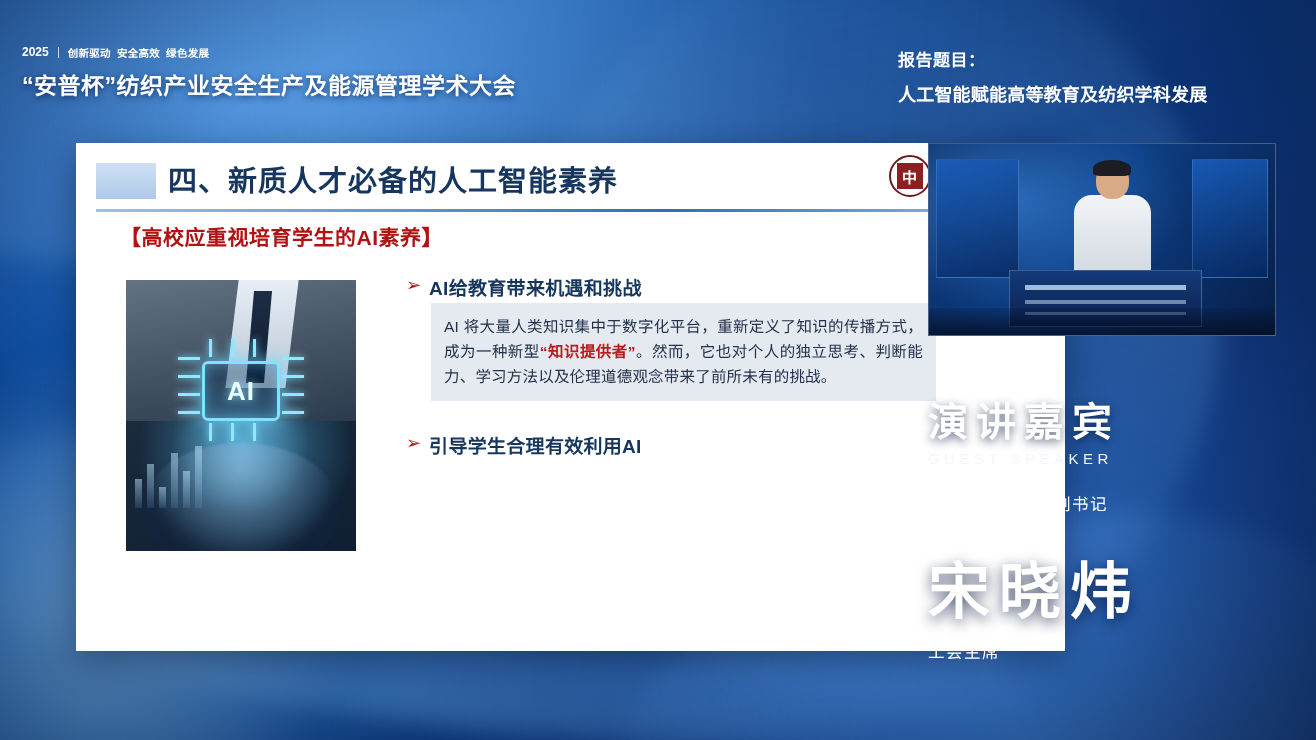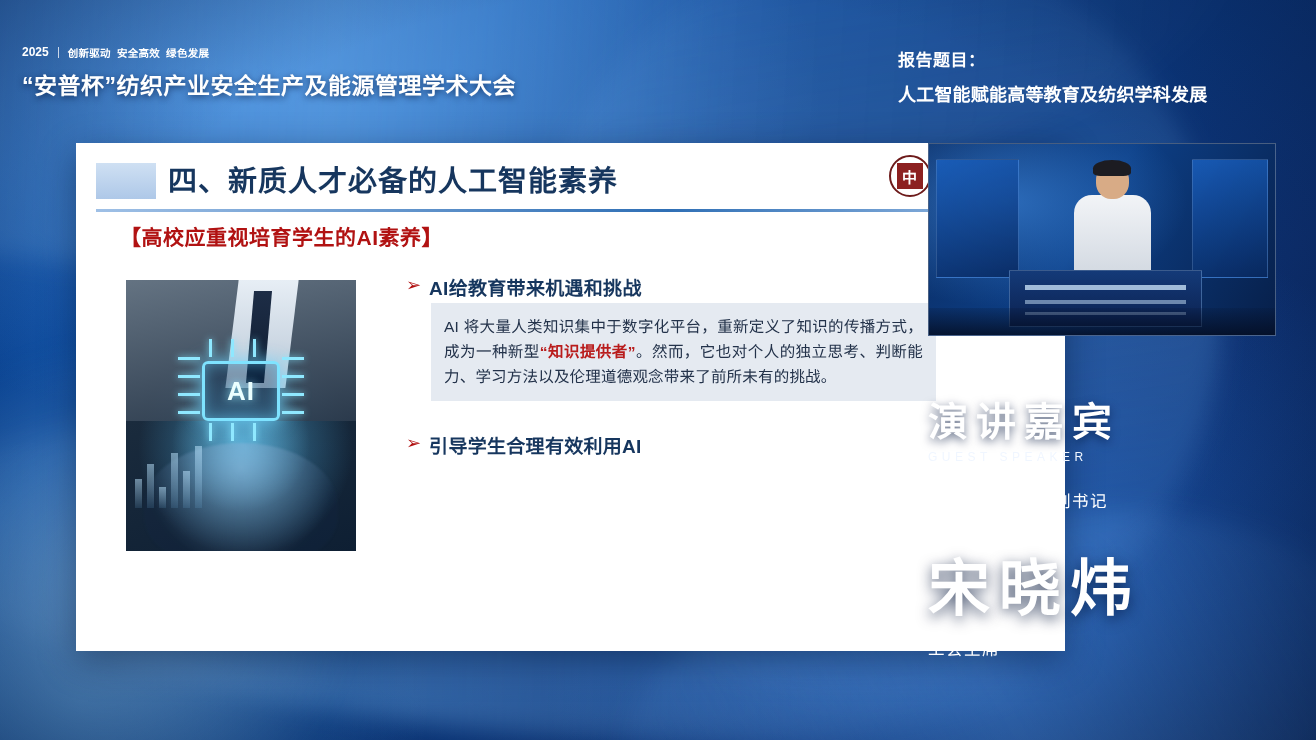--- a/index.html
+++ b/index.html
@@ -295,21 +295,21 @@
     position: absolute; left: 928px; top: 390px; width: 352px;
     text-align: left; color: #fff;
   }
   #guest-cn {
     font-size: 40px; font-weight: bold; letter-spacing: 8px;
     text-shadow: 0 3px 10px rgba(0,20,60,.6);
     font-family: "DejaVu Serif", serif;
   }
   #guest-en {
     margin-top: 2px;
-    font-size: 12px; letter-spacing: 4.5px; font-weight: normal;
+    font-size: 15px; letter-spacing: 4.5px; font-weight: normal;
     color: #f0f6ff;
   }
   #speaker-name {
     margin-top: 26px;
     font-size: 62px; font-weight: bold; letter-spacing: 9px;
     text-shadow: 0 4px 14px rgba(0,18,55,.7);
     font-family: "DejaVu Serif", serif;
   }
   #speaker-title1 {
     margin-top: 24px; font-size: 16.5px; letter-spacing: 1.5px;

